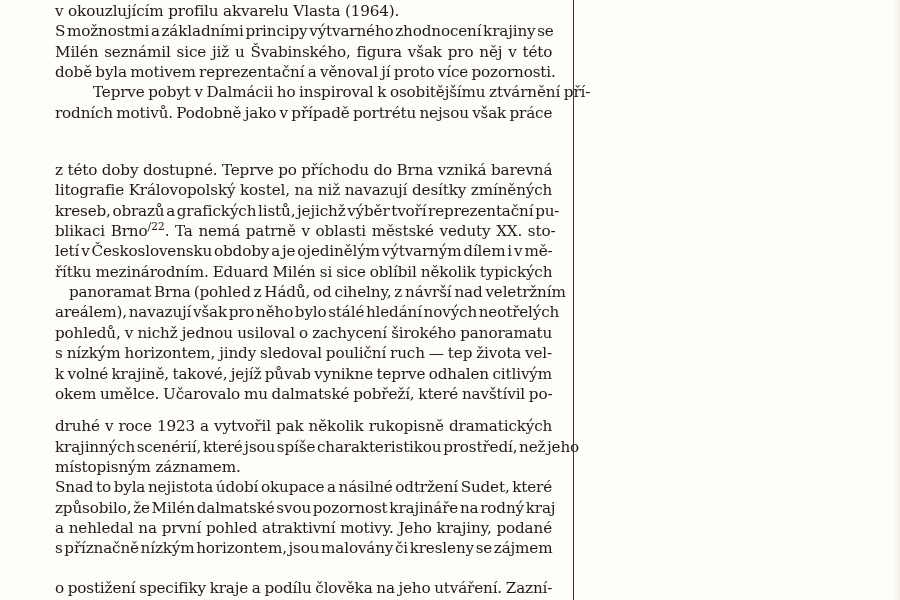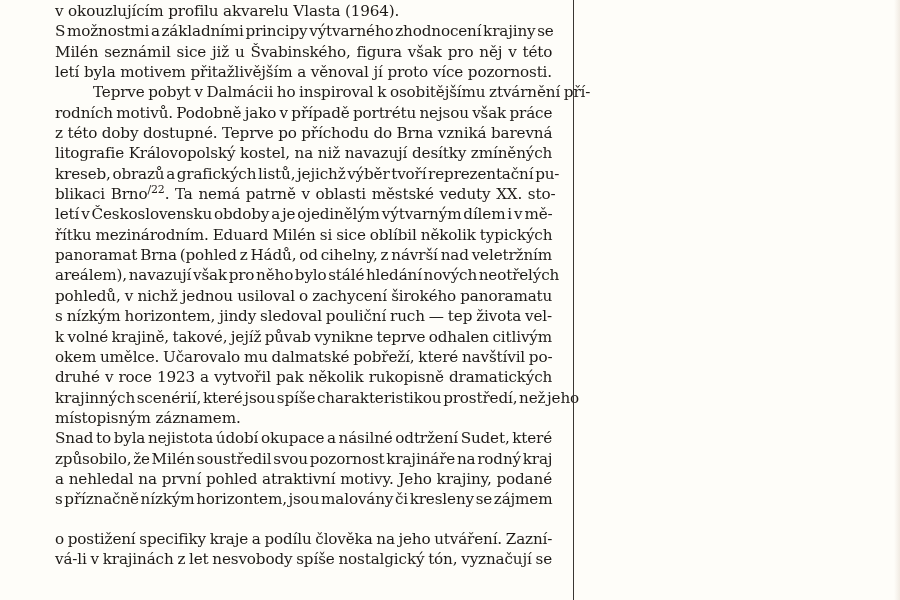--- a/index.html
+++ b/index.html
@@ -61,40 +61,40 @@
     }
   </style>
 </head>
 <body>
 
 <div class="page">
   <div class="text-column">
     <span class="line last">v okouzlujícím profilu akvarelu Vlasta (1964).</span>
     <span class="line" style="display: block; word-spacing: -3px;">S možnostmi a základními principy výtvarného zhodnocení krajiny se</span>
     <span class="line" style="display: block; word-spacing: 1.18182px;">Milén seznámil sice již u Švabinského, figura však pro něj v této</span>
-    <span class="line" style="display: block; word-spacing: -1.33333px;">letí byla motivem přitažlivějším a věnoval jí proto více pozornosti.</span>
+    <span class="line" style="display: block; word-spacing: -1.33333px;">době byla motivem reprezentační a věnoval jí proto více pozornosti.</span>
     <span class="line" style="display: block; word-spacing: -1px; margin-left: 38px;">Teprve pobyt v Dalmácii ho inspiroval k osobitějšímu ztvárnění pří-</span>
     <span class="line" style="display: block; word-spacing: -1.33333px;">rodních motivů. Podobně jako v případě portrétu nejsou však práce</span>
-    <span class="line" style="display: block; word-spacing: -0.1px;">z této doby dostupné. Teprve po příchodu do Brna vzniká barevná</span>
+    <span class="line" style="display: block; word-spacing: -0.1px; margin-top: 37px;">z této doby dostupné. Teprve po příchodu do Brna vzniká barevná</span>
     <span class="line" style="display: block;">litografie Královopolský kostel, na niž navazují desítky zmíněných</span>
     <span class="line" style="display: block; word-spacing: -3px;">kreseb, obrazů a grafických listů, jejichž výběr tvoří reprezentační pu-</span>
     <span class="line" style="display: block; word-spacing: 1px;"><span>blikaci Brno</span><sup>/22</sup><span>. Ta nemá patrně v oblasti městské veduty XX. sto-</span></span>
     <span class="line" style="display: block; word-spacing: -2.72727px;">letí v Československu obdoby a je ojedinělým výtvarným dílem i v mě-</span>
     <span class="line" style="display: block; word-spacing: -0.625px;">řítku mezinárodním. Eduard Milén si sice oblíbil několik typických</span>
-    <span class="line" style="display: block; word-spacing: -1.8px;">panoramat Brna (pohled z Hádů, od cihelny, z návrší nad veletržním</span>
+    <span class="line" style="display: block; word-spacing: -1.8px; margin-left: 14px;">panoramat Brna (pohled z Hádů, od cihelny, z návrší nad veletržním</span>
     <span class="line" style="display: block; word-spacing: -3px;">areálem), navazují však pro něho bylo stálé hledání nových neotřelých</span>
     <span class="line" style="display: block; word-spacing: -0.5px;">pohledů, v nichž jednou usiloval o zachycení širokého panoramatu</span>
     <span class="line" style="display: block; word-spacing: -0.7px;">s nízkým horizontem, jindy sledoval pouliční ruch — tep života vel-</span>
     <span class="line" style="display: block; word-spacing: -1.22222px;">k volné krajině, takové, jejíž půvab vynikne teprve odhalen citlivým</span>
     <span class="line" style="display: block; word-spacing: -0.875px;">okem umělce. Učarovalo mu dalmatské pobřeží, které navštívil po-</span>
-    <span class="line" style="display: block; word-spacing: 0.444444px;">druhé v roce 1923 a vytvořil pak několik rukopisně dramatických</span>
+    <span class="line" style="display: block; word-spacing: 0.444444px; margin-top: 12px;">druhé v roce 1923 a vytvořil pak několik rukopisně dramatických</span>
     <span class="line" style="display: block; word-spacing: -3px;">krajinných scenérií, které jsou spíše charakteristikou prostředí, než jeho</span>
     <span class="line last">místopisným záznamem.</span>
     <span class="line" style="display: block; word-spacing: -2px;">Snad to byla nejistota údobí okupace a násilné odtržení Sudet, které</span>
-    <span class="line" style="display: block; word-spacing: -2.88889px;">způsobilo, že Milén soustředil svou pozornost krajináře na rodný kraj</span>
+    <span class="line" style="display: block; word-spacing: -2.88889px;">způsobilo, že Milén dalmatské svou pozornost krajináře na rodný kraj</span>
     <span class="line" style="display: block; word-spacing: 0.111111px;">a nehledal na první pohled atraktivní motivy. Jeho krajiny, podané</span>
     <span class="line" style="display: block; word-spacing: -3px;">s příznačně nízkým horizontem, jsou malovány či kresleny se zájmem</span>
     <span class="line" style="display: block; word-spacing: -1px; margin-top: 19px;">o postižení specifiky kraje a podílu člověka na jeho utváření. Zazní-</span>
     <span class="line" style="display: block; word-spacing: -0.9px;">vá-li v krajinách z let nesvobody spíše nostalgický tón, vyznačují se</span>
   </div>
 
   <div class="rule"></div>
   <div class="edge"></div>
 </div>
 

